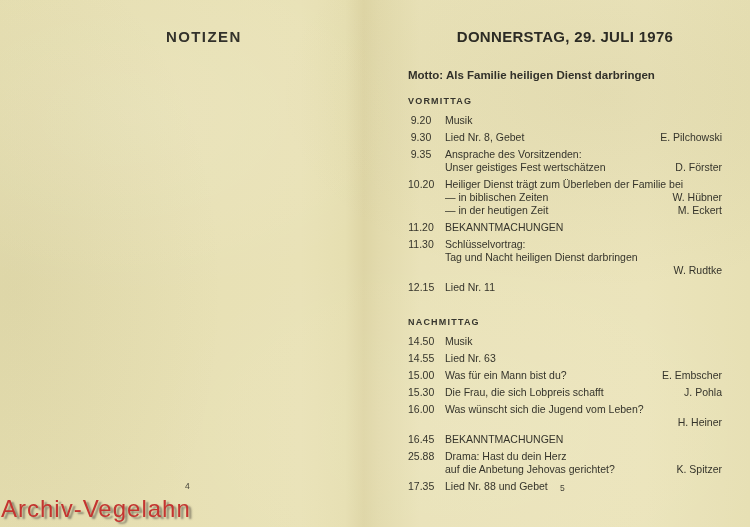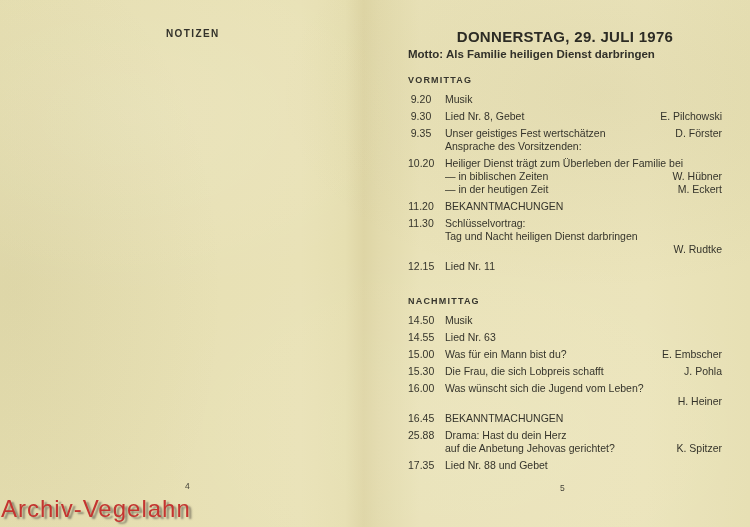--- a/index.html
+++ b/index.html
@@ -9,35 +9,35 @@
     background:
       radial-gradient(ellipse 420px 260px at 18% 22%, rgba(255,255,252,0.10), transparent 70%),
       radial-gradient(ellipse 500px 300px at 80% 18%, rgba(130,118,60,0.07), transparent 65%),
       radial-gradient(ellipse 460px 280px at 62% 82%, rgba(255,255,248,0.09), transparent 70%),
       radial-gradient(ellipse 300px 500px at 2% 55%, rgba(125,112,58,0.07), transparent 70%),
       linear-gradient(90deg,#e5deb0 0%,#e9e2b7 40%,#e6dfb1 46%,#ded5a5 48.5%,#e2daac 50.5%,#e9e2b8 56%,#ebe4bb 86%,#e7e0b4 100%);
   }
   
   .notizen{
     position:absolute;left:166px;top:28px;
-    font-size:10px;font-weight:700;letter-spacing:1.4px;color:#33322b;
+    font-size:15px;font-weight:700;letter-spacing:1.4px;color:#33322b;
   }
   .pnum{position:absolute;font-size:8.5px;color:#45443a;}
   .pnum-left{left:185px;top:481px;}
   .pnum-right{left:560px;top:483px;}
   
   .right-content{
     position:absolute;left:408px;top:29px;width:314px;color:#35342b;
   }
   .day-title{
     font-size:15px;line-height:15px;font-weight:700;letter-spacing:0.3px;
     text-align:center;color:#2c2b24;white-space:nowrap;
   }
   .motto{
-    margin-top:4px;font-size:11.5px;line-height:13px;font-weight:700;
+    margin-top:25px;font-size:11.5px;line-height:13px;font-weight:700;
     color:#32312a;white-space:nowrap;
   }
   .section-label{
     margin-top:15px;margin-bottom:8px;font-size:9px;line-height:9px;
     font-weight:700;letter-spacing:1.2px;color:#36352d;
   }
   .section + .section .section-label{margin-top:24px;}
   .row{display:flex;margin-bottom:4px;font-size:10.5px;line-height:13px;}
   .time{flex:none;width:26px;text-align:center;margin-right:11px;white-space:nowrap;}
   .content{flex:1;min-width:0;}
@@ -82,25 +82,25 @@
               <div class="line">
                 <span class="agenda-text">Lied Nr. 8, Gebet</span>
                 <span class="speaker">E. Pilchowski</span>
               </div>
             </div>
           </div>
           <div class="row">
             <span class="time">9.35</span>
             <div class="content">
               <div class="line">
+                <span class="agenda-text">Ansprache des Vorsitzenden:</span>
+              </div>
+              <div class="line">
                 <span class="agenda-text">Unser geistiges Fest wertschätzen</span>
                 <span class="speaker">D. Förster</span>
-              </div>
-              <div class="line">
-                <span class="agenda-text">Ansprache des Vorsitzenden:</span>
               </div>
             </div>
           </div>
           <div class="row">
             <span class="time">10.20</span>
             <div class="content">
               <div class="line">
                 <span class="agenda-text">Heiliger Dienst trägt zum Überleben der Familie bei</span>
               </div>
               <div class="line">

